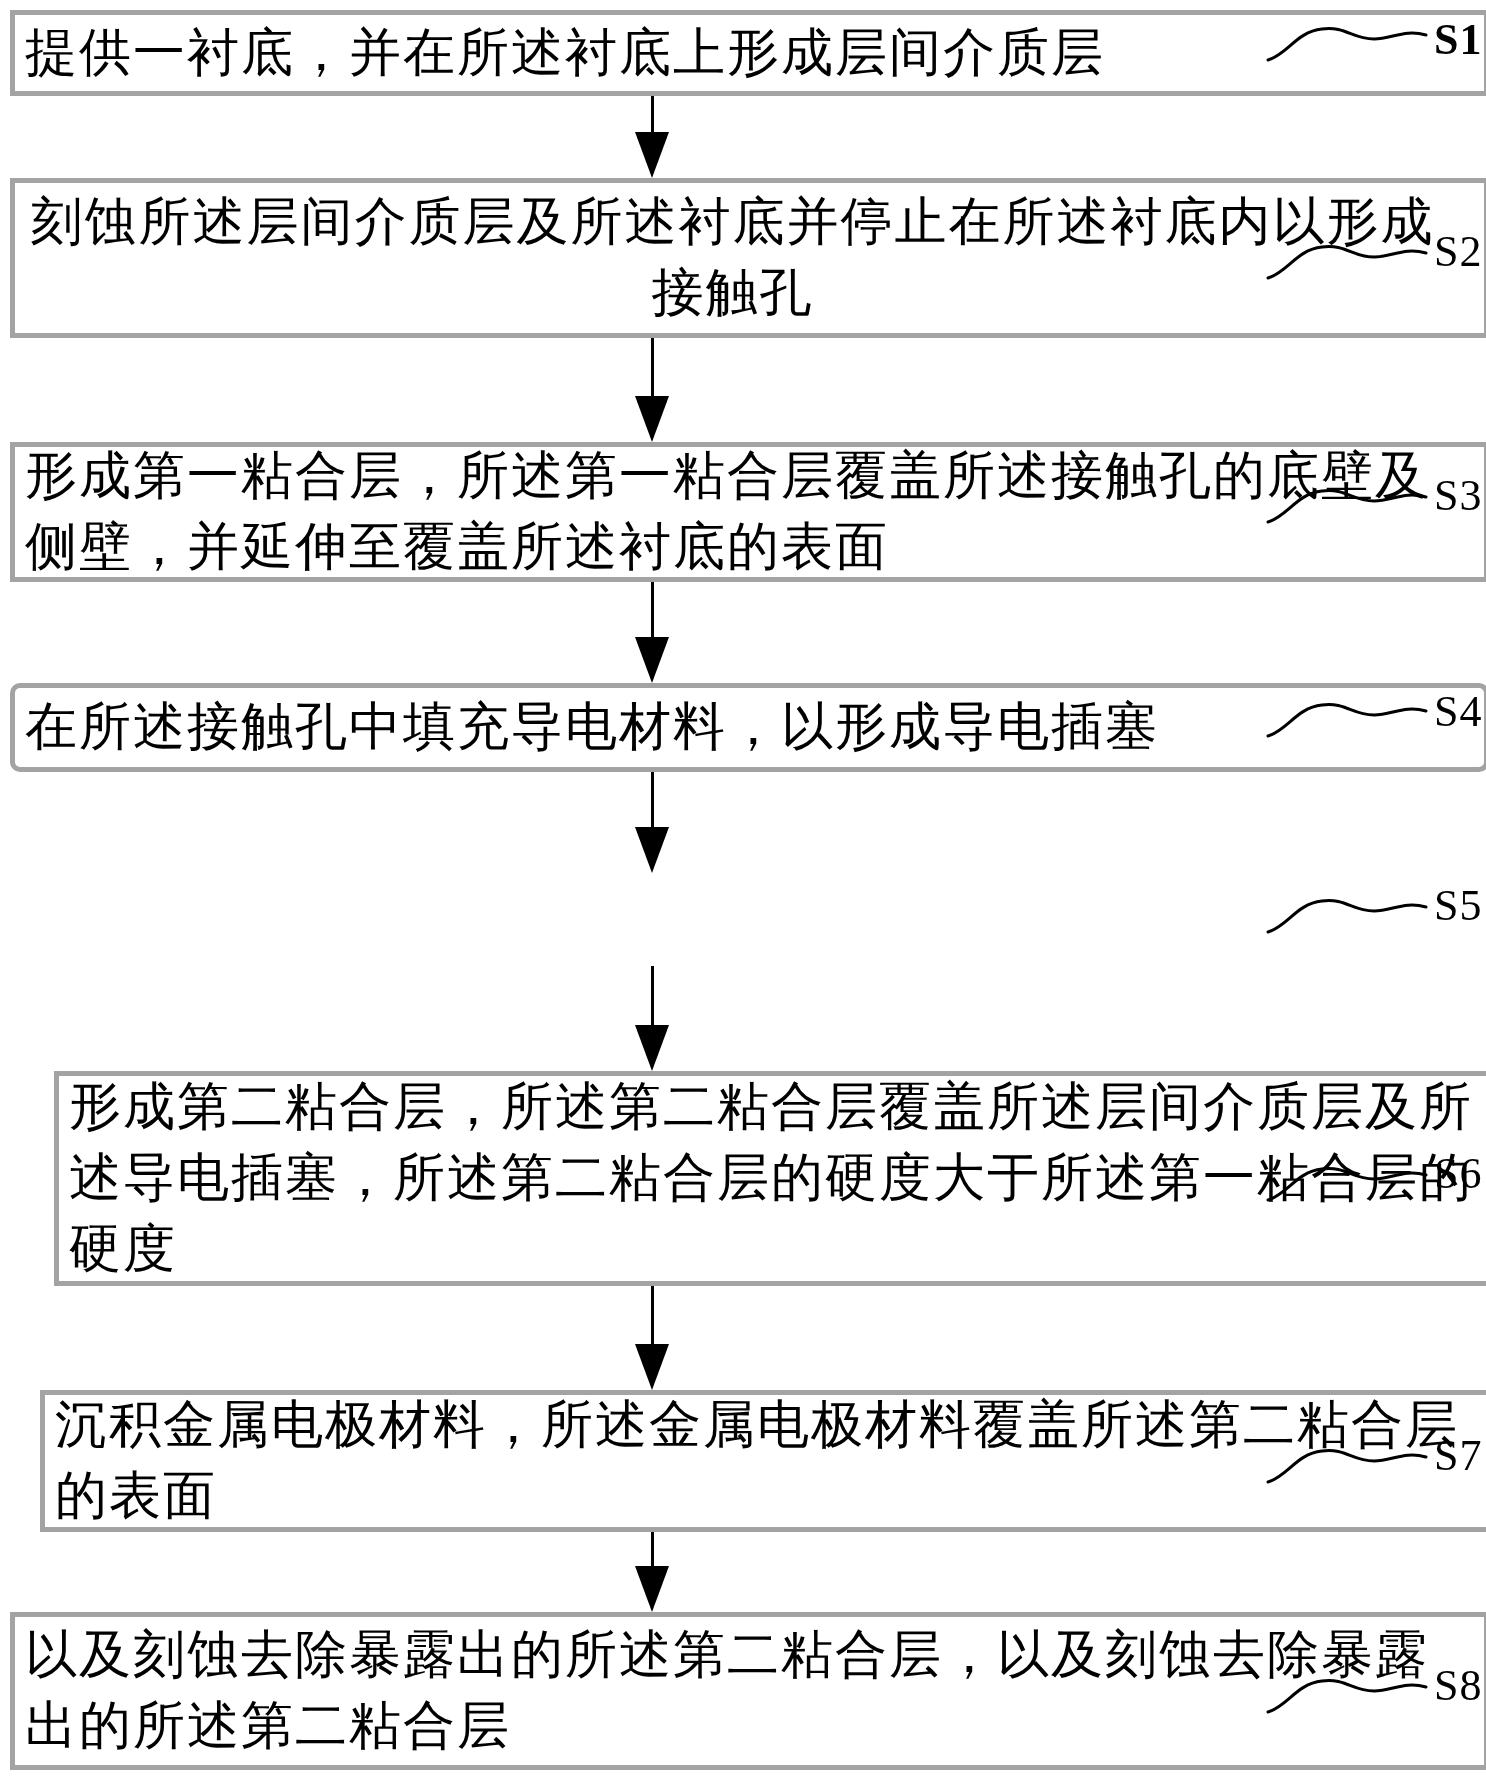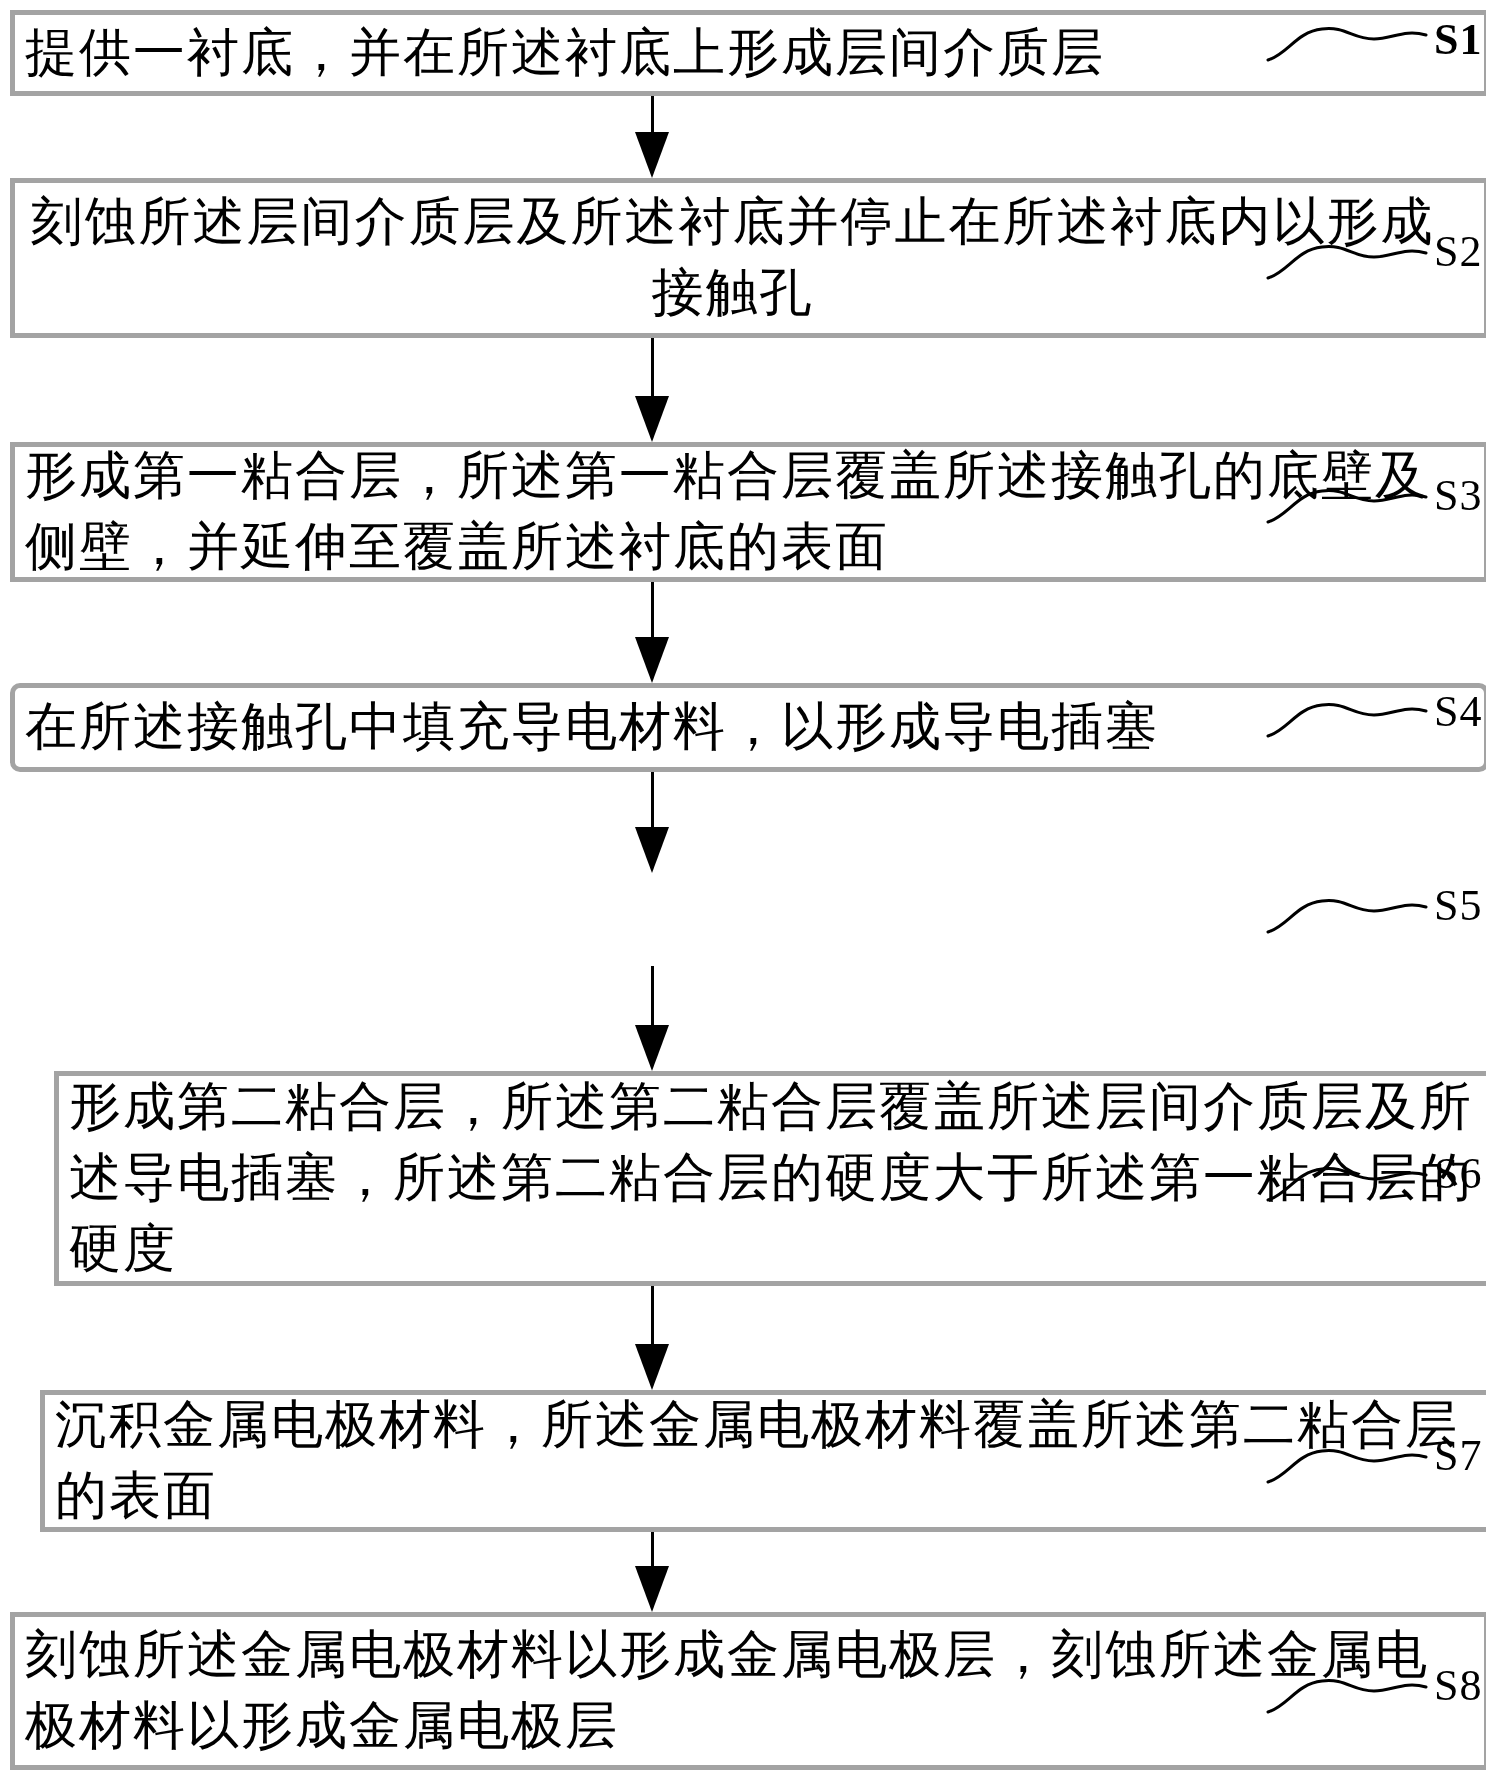--- a/index.html
+++ b/index.html
@@ -152,20 +152,20 @@
     <path d="M2 40 C 22 34, 30 12, 56 9 C 80 6, 86 19, 108 19 C 126 19, 138 9, 160 15" stroke="#000" stroke-width="3" fill="none" stroke-linecap="round"></path>
   </svg>
   <div class="slabel" style="top:1430px;">S7</div>
 
   <div class="arrow" style="top:1532px;height:80px;">
     <div class="shaft"></div>
     <div class="head"></div>
   </div>
 
   <div class="box" style="top:1612px;height:158px;">
-    <div class="txt">刻蚀所述金属电极材料以形成金属电极层，刻蚀所述金属电极材料以形成金属电极层</div>
+    <div class="txt">以及刻蚀去除暴露出的所述第二粘合层，以及刻蚀去除暴露出的所述第二粘合层</div>
   </div>
   <svg class="squiggle" style="top:1672px;" viewBox="0 0 166 46">
     <path d="M2 40 C 22 34, 30 12, 56 9 C 80 6, 86 19, 108 19 C 126 19, 138 9, 160 15" stroke="#000" stroke-width="3" fill="none" stroke-linecap="round"></path>
   </svg>
   <div class="slabel" style="top:1660px;">S8</div>
 
 </div>
 
 </body></html>

